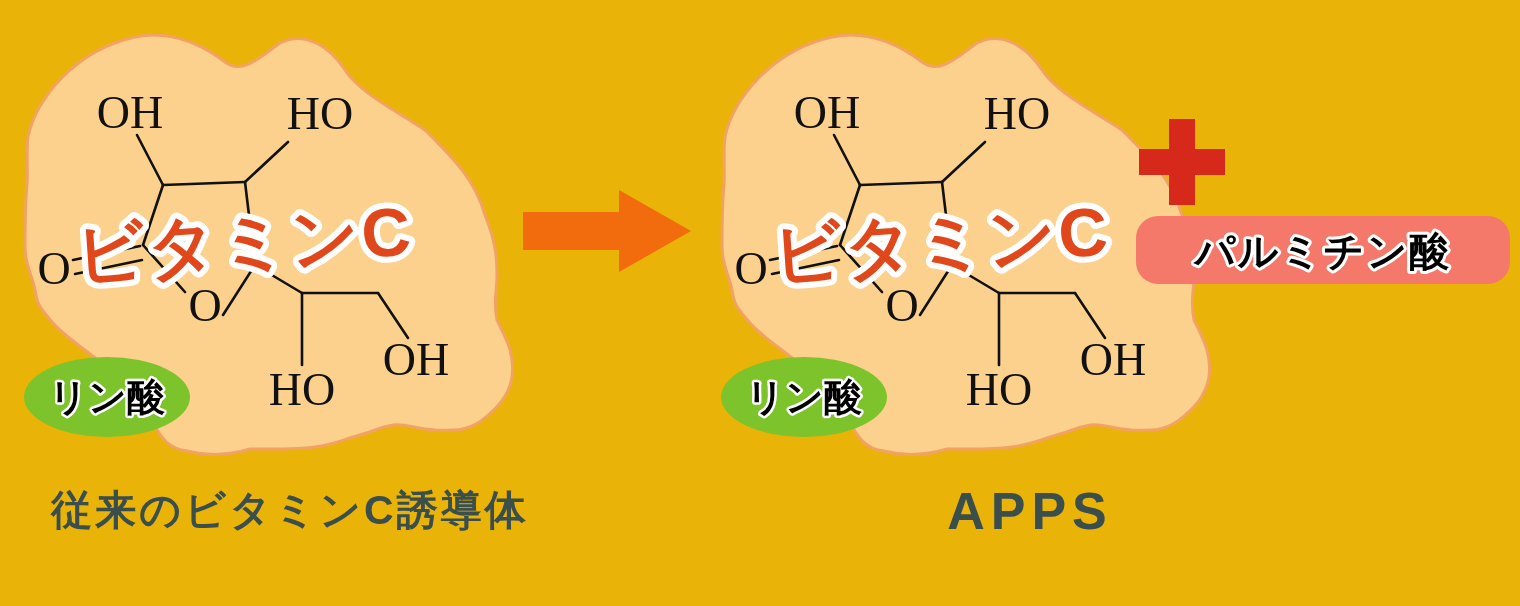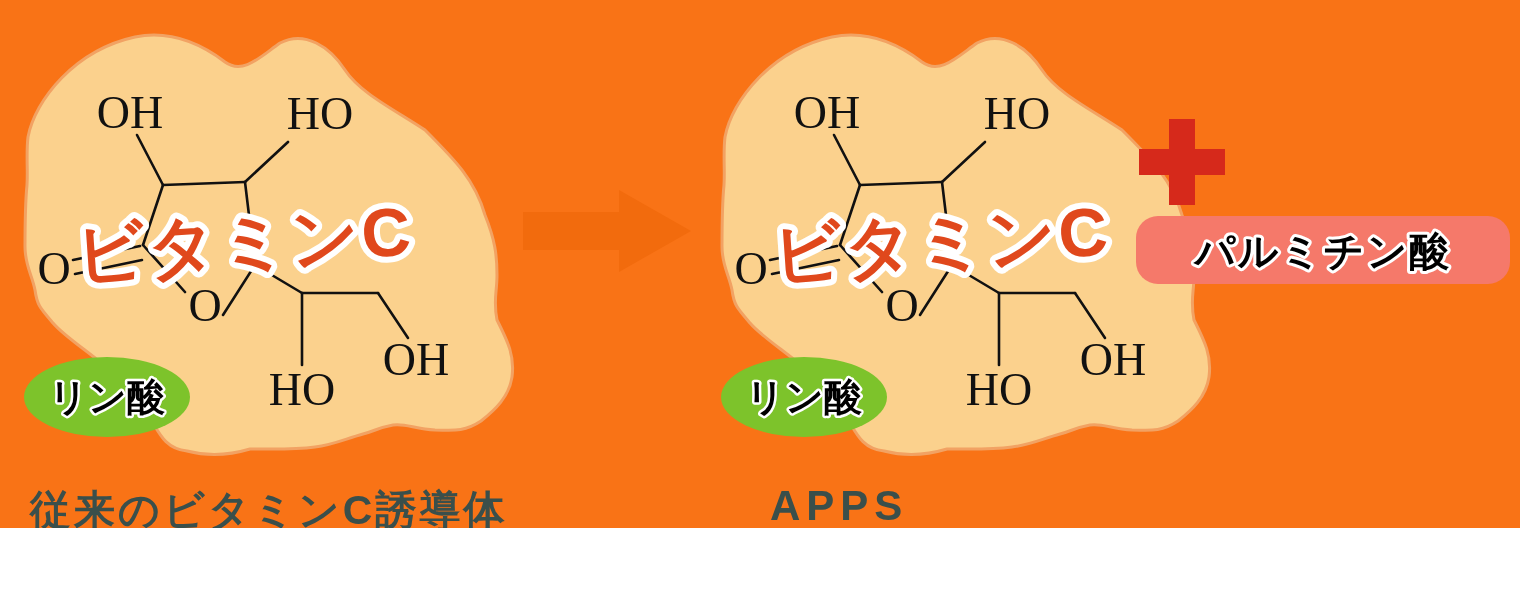--- a/index.html
+++ b/index.html
@@ -1,19 +1,19 @@
 <!DOCTYPE html>
 <html><head>
 <meta charset="utf-8">
 <style>
   * { margin:0; padding:0; box-sizing:border-box; }
   body { background:#ffffff; font-family:"Liberation Sans", sans-serif; }
   #canvas {
-    position:relative; width:1520px; height:528px;
-    background:#f97316; overflow:hidden;
+    position:relative; width:1520px; height:606px;
+    background:#eab308; overflow:hidden;
   }
   .panel { position:absolute; width:510px; height:510px; }
   .abs { position:absolute; }
 
   
   .blob { stroke:#F2A263; stroke-width:3; }
   .bonds line { stroke:#111111; stroke-width:2.6; stroke-linecap:round; }
   text.atom {
     font-family:"Liberation Serif", serif; font-size:46px;
     fill:#111111; text-anchor:middle; dominant-baseline:central;
@@ -29,26 +29,26 @@
     fill:#000000; text-anchor:middle; dominant-baseline:central;
     stroke:#ffffff; stroke-width:5px; stroke-linejoin:round; paint-order:stroke;
   }
   text.badgetext {
     font-family:"Liberation Sans", sans-serif; font-size:40px; font-weight:bold;
     fill:#000000; text-anchor:middle; dominant-baseline:central;
     stroke:#ffffff; stroke-width:6px; stroke-linejoin:round; paint-order:stroke;
     letter-spacing:2px;
   }
   .caption {
-    position:absolute; text-align:left;
+    position:absolute; text-align:center;
     color:#3A4F4B; font-weight:bold; font-size:41px; letter-spacing:3px;
     font-family:"Liberation Sans", sans-serif;
     line-height:1.18;
   }
-  .caption .sub { letter-spacing:6px; font-size:42px; }
+  .caption .sub { letter-spacing:6px; font-size:52px; }
 </style>
 </head>
 <body>
 
 <div id="canvas">
 
   <div class="panel" style="left:15px; top:25px;">
     <svg width="510" height="510" viewBox="0 0 510 510">
       <path class="blob" d="M 13 112
            C 20 75, 60 25, 120 12

